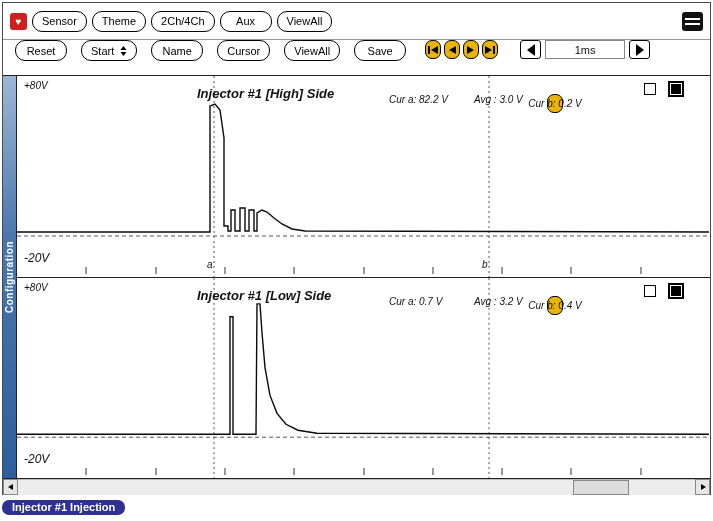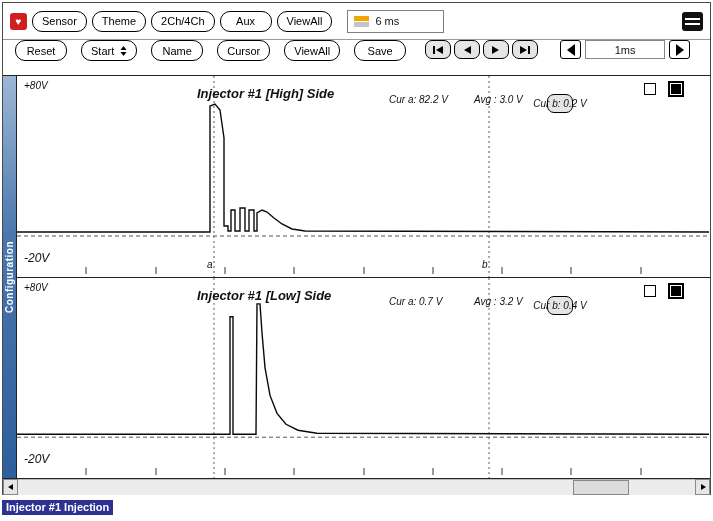--- a/index.html
+++ b/index.html
@@ -24,21 +24,21 @@
   .ab-icon .r1 { height:5px; background:#f0a500; }
   .ab-icon .r2 { height:5px; background:#c4c4c4; }
   .menu-btn { margin-left:auto; width:21px; height:19px; background:#111; border-radius:3px;
               display:flex; flex-direction:column; justify-content:center; gap:3px; padding:0 3px; }
   .menu-btn i { display:block; height:2px; background:#fff; }
 
   
   .toolbar { flex:0 0 35px; display:flex; align-items:flex-start; gap:14px; padding:0 12px; }
   .spin { display:inline-flex; margin-left:6px; }
   .pb-group { display:flex; gap:3px; margin-left:5px; }
-  .pb { width:26px; height:19px; border:1px solid #000; border-radius:7px; background:#e5e5e5;
+  .pb { width:16px; height:19px; border:1px solid #000; border-radius:7px; background:#eab308;
         display:inline-flex; align-items:center; justify-content:center; }
   .tb-group { display:flex; align-items:center; gap:4px; margin-left:8px; }
   .tb-btn { width:21px; height:19px; border:1px solid #000; border-radius:3px; background:#fff;
             display:flex; align-items:center; justify-content:center; }
   .tb-display { width:80px; height:19px; border:1px solid #888; display:flex;
                 align-items:center; justify-content:center; font-size:11px; }
   svg.glyph { display:block; fill:#000; }
 
   
   .main { flex:0 0 403px; display:flex; border-top:1px solid #222; border-bottom:1px solid #222; }
@@ -70,41 +70,34 @@
   .hscroll { flex:0 0 16px; display:flex; align-items:stretch; background:#efefef; }
   .sbtn { flex:0 0 15px; border:1px solid #888; background:#e6e6e6;
           display:flex; align-items:center; justify-content:center; }
   .strack { flex:1; position:relative; background:#ececec; border-top:1px solid #bbb; }
   .sthumb { position:absolute; top:0; bottom:0; left:82%; width:56px;
             background:#dcdcdc; border:1px solid #888; }
 
   
   .statusrow { width:709px; margin:2px 0 0 2px; }
   .status-label { display:inline-block; background:#2e3192; color:#fff; font-size:11px;
-                  font-weight:bold; padding:1px 4px 2px; }
+                  font-weight:bold; padding:1px 10px 2px;border-radius:7px; }
 </style>
 </head>
 <body>
 
 <div class="window">
 
   <div class="titlebar">
     <div class="logo">♥</div>
     <button class="pill">Sensor</button>
     <button class="pill">Theme</button>
     <button class="pill">2Ch/4Ch</button>
     <button class="pill">Aux</button>
     <button class="pill">ViewAll</button>
-    <div class="time-display">
-      <span class="ab-icon">
-          <i class="r1"></i>
-          <i class="r2"></i>
-        </span>
-      <span>6 ms</span>
-    </div>
     <div class="menu-btn">
         <i></i>
         <i></i>
       </div>
   </div>
 
   <div class="toolbar">
     <button class="pill">Reset</button>
     <button class="pill">
       <span>Start</span>

